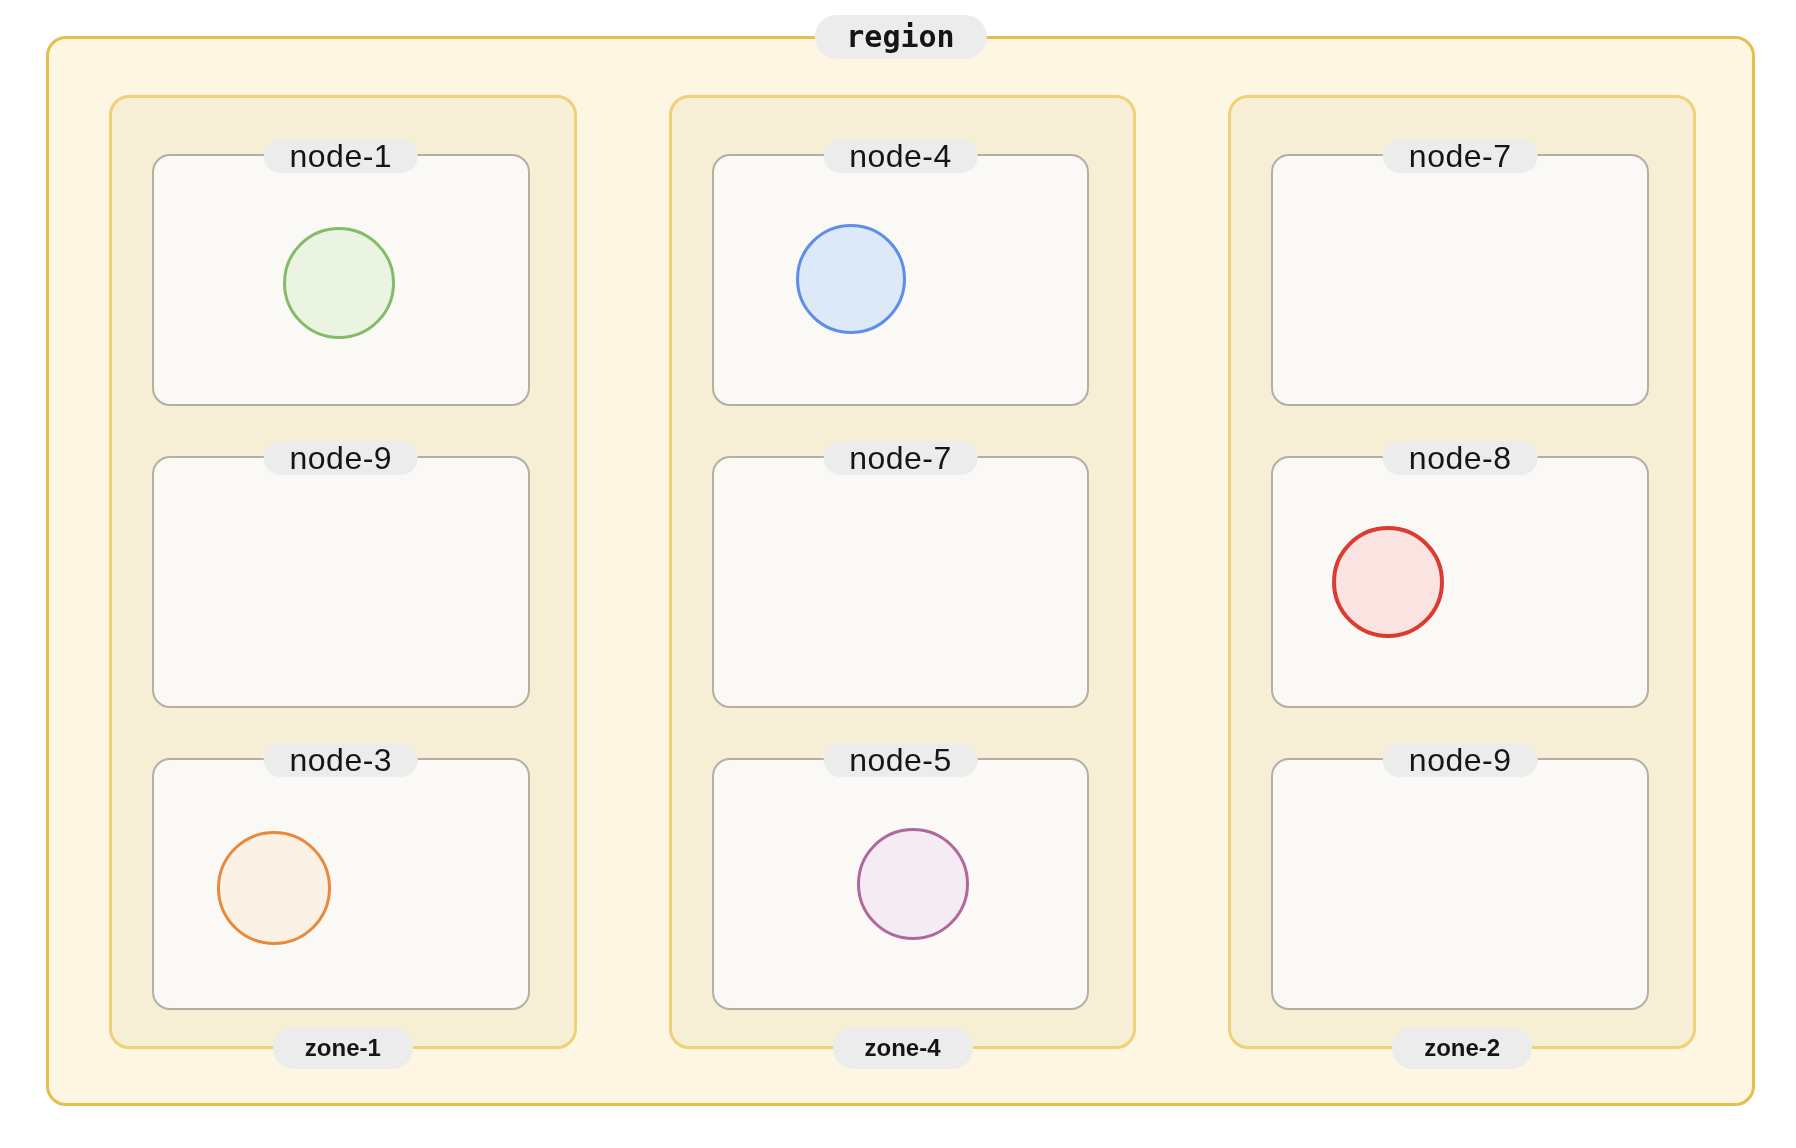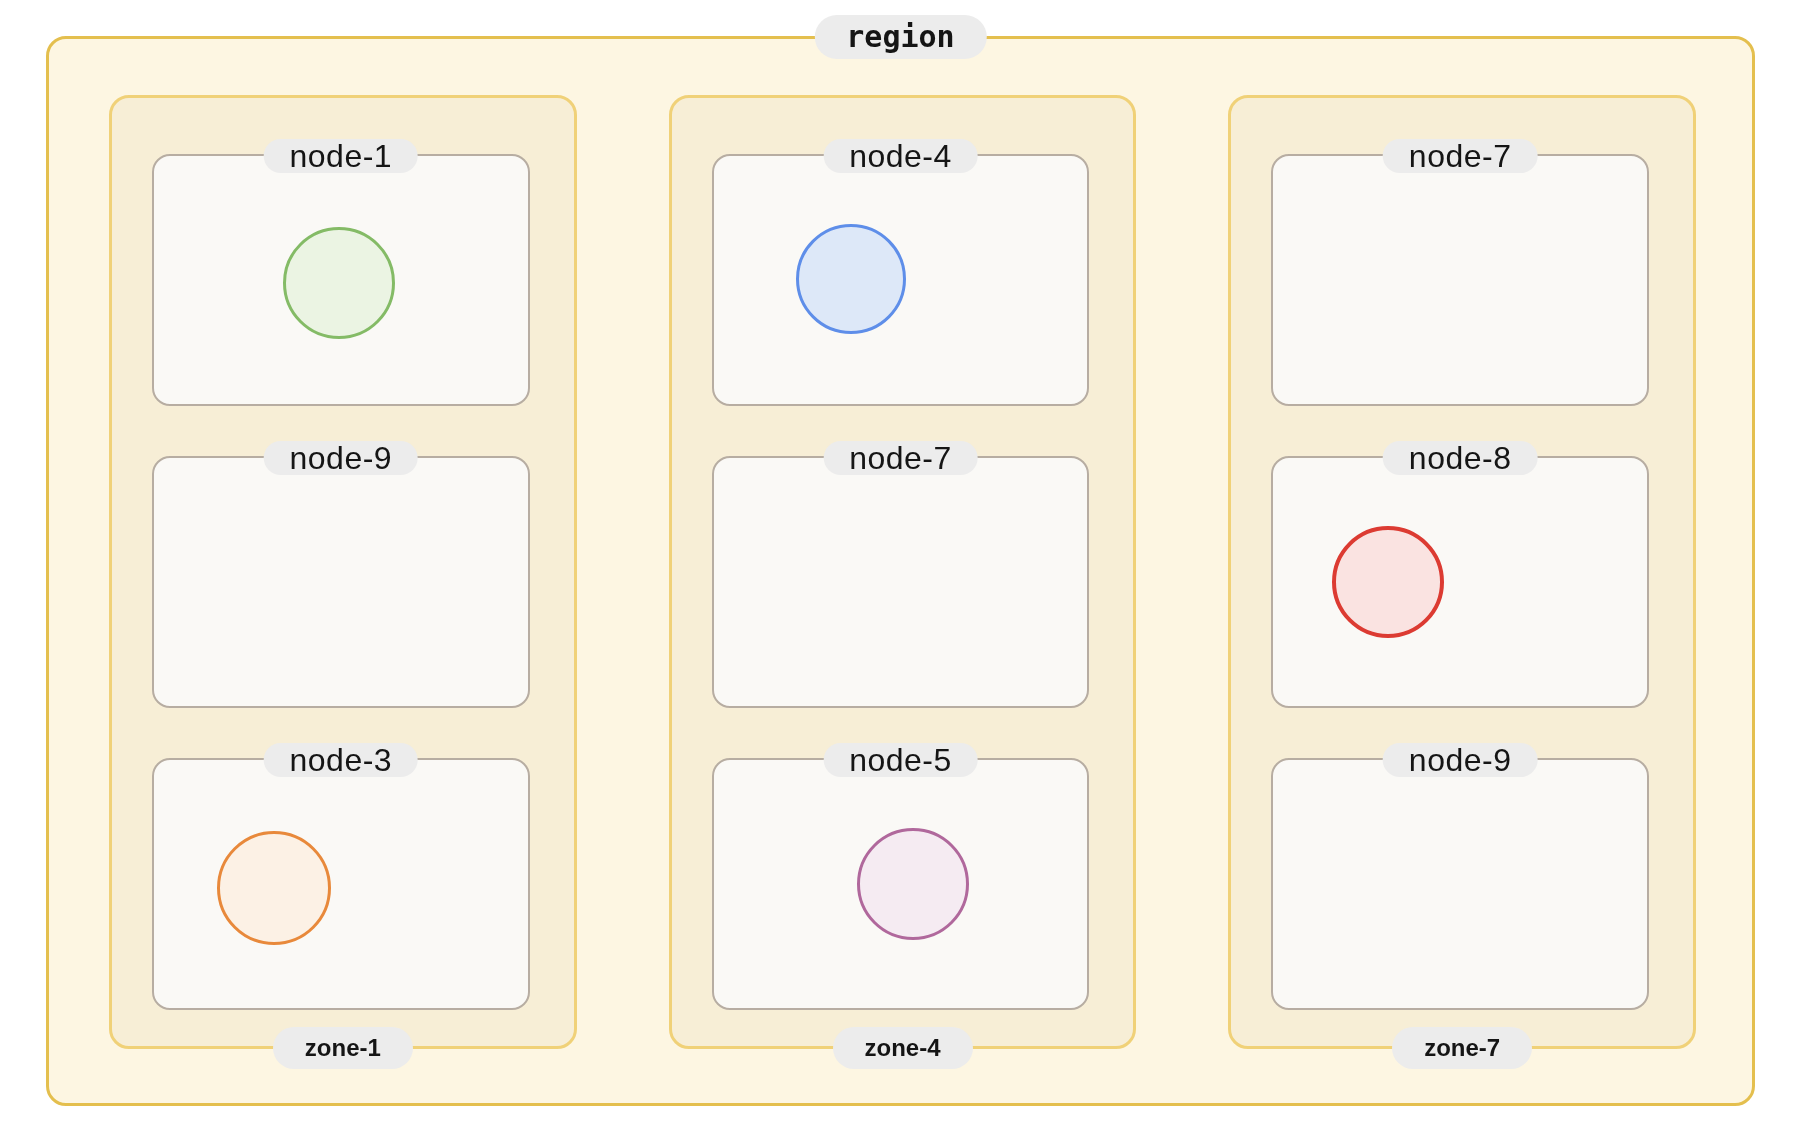--- a/index.html
+++ b/index.html
@@ -168,18 +168,18 @@
               <div class="circle" style="height: 112px; width: 112px; left: 59px; top: 68px; background: rgb(250, 227, 225); border-color: rgb(220, 59, 50); border-width: 4px;"></div>
             </div>
           </div>
           <div class="node">
             <span class="pill pill-node">node-9</span>
             <div class="node-body">
               
             </div>
           </div>
         </div>
-        <span class="pill pill-zone">zone-7</span>
+        <span class="pill pill-zone">zone-2</span>
       </section>
 
     </div>
   </section>
 </div>
 
 </body></html>

